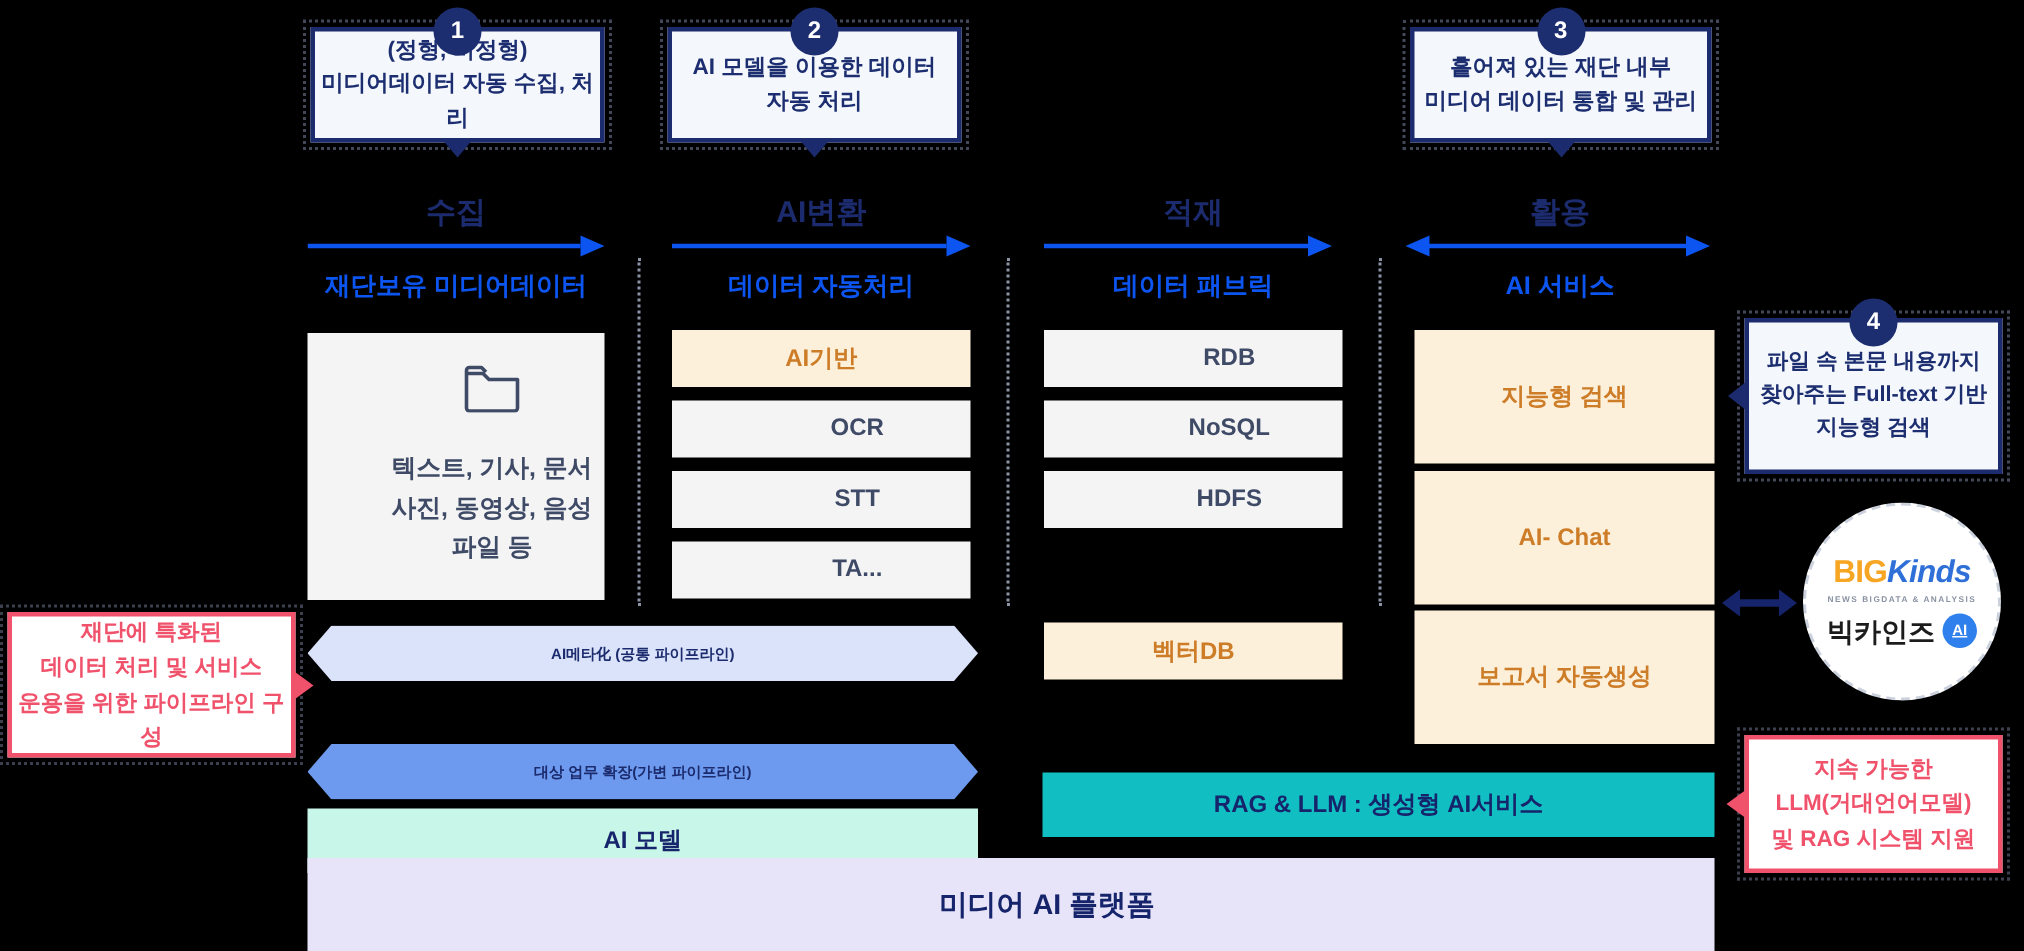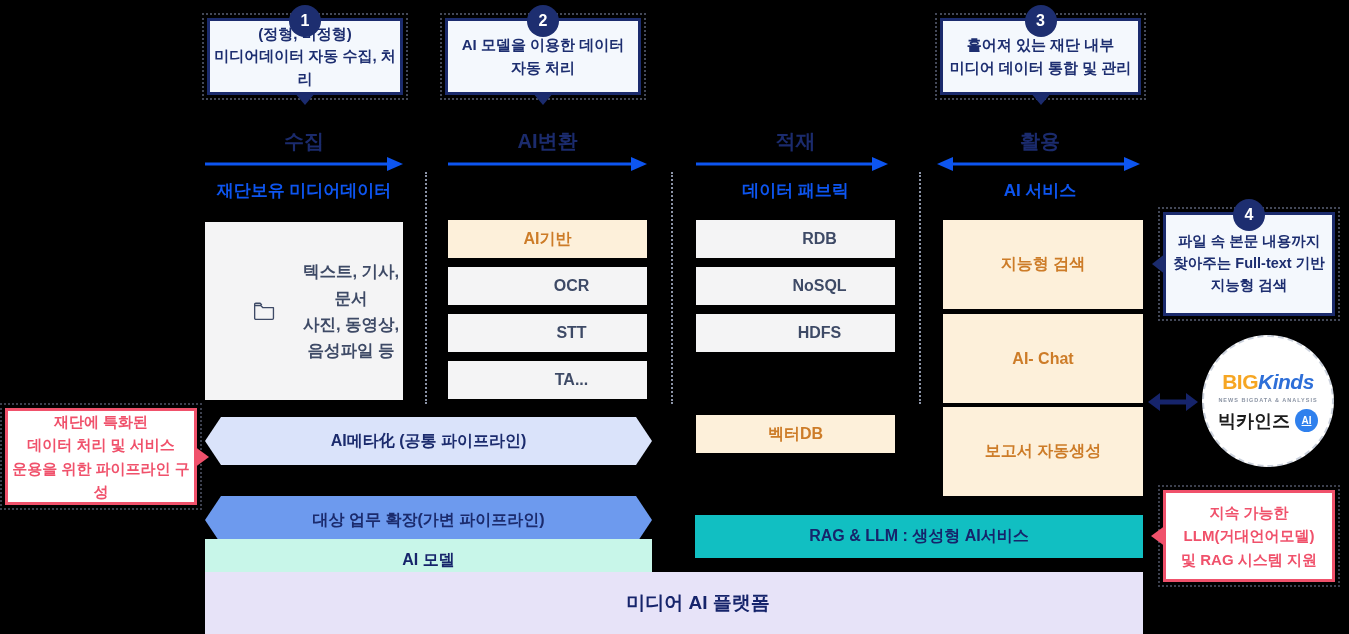--- a/index.html
+++ b/index.html
@@ -41,26 +41,26 @@
   .flow-arrow { position:absolute; height:16px; }
   .col-title { position:absolute; height:24px; text-align:center; color:#0d55f0;
                font-size:17px; font-weight:bold; }
   .sep { position:absolute; width:0; border-left:2px dotted #8b93a6; }
 
   
   .box { position:absolute; display:flex; align-items:center; justify-content:center;
          text-align:center; font-weight:bold; font-size:16px; }
   .gray  { background:#f4f4f5; color:#3e4a66;padding-left:48px; }
   .peach { background:#fdf0da; color:#cd7c28; }
-  .source-box { flex-direction:row; gap:24px; font-size:16.5px; line-height:1.6; }
-
-  
-  .chevron { position:absolute; left:205px; width:447px; height:48px;
+  .source-box { flex-direction:column; gap:24px; font-size:16.5px; line-height:1.6; }
+
+  
+  .chevron { position:absolute; left:205px; width:447px; height:37px;
              display:flex; align-items:center; justify-content:center;
-             color:#1b2b6d; font-size:16px; font-weight:bold;
+             color:#1b2b6d; font-size:10px; font-weight:bold;
              clip-path:polygon(0 50%, 16px 0, calc(100% - 16px) 0, 100% 50%, calc(100% - 16px) 100%, 16px 100%); }
   .chev1 { background:#dae3fa; }
   .chev2 { background:#6d9aee;margin-top:36px; }
 
   
   .bar { position:absolute; display:flex; align-items:center; justify-content:center;
          font-weight:bold; font-size:16px; color:#16246b; }
   .mint { background:#c8f6e9;margin-top:24px; }
   .teal { background:#11bfc2; }
   .platform { background:#e7e3f8; font-size:19px;padding-left:48px; }
@@ -121,20 +121,21 @@
     <line x1="0" y1="8" x2="176" y2="8" stroke="#0d55f0" stroke-width="3"></line>
     <polygon points="176,1 192,8 176,15" fill="#0d55f0"></polygon>
   </svg>
   <svg class="flow-arrow" style="left:937px; top:156px;" width="203" height="16">
     <line x1="14" y1="8" x2="189" y2="8" stroke="#0d55f0" stroke-width="3"></line>
     <polygon points="16,1 0,8 16,15" fill="#0d55f0"></polygon>
     <polygon points="187,1 203,8 187,15" fill="#0d55f0"></polygon>
   </svg>
 
   <div class="col-title" style="left:205px; top:179px; width:198px;">재단보유 미디어데이터</div>
+  <div class="col-title" style="left:448px; top:179px; width:199px;">데이터 자동처리</div>
   <div class="col-title" style="left:696px; top:179px; width:199px;">데이터 패브릭</div>
   <div class="col-title" style="left:937px; top:179px; width:206px;">AI 서비스</div>
 
   <div class="sep" style="left:425px; top:172px; height:232px;"></div>
   <div class="sep" style="left:671px; top:172px; height:232px;"></div>
   <div class="sep" style="left:919px; top:172px; height:232px;"></div>
 
   <div class="box gray source-box pre" style="left:205px; top:222px; width:198px; height:178px;">
     <svg width="40" height="32" viewBox="0 0 40 32">
       <path d="M3 6 h11 l4 4 h19 v19 a2 2 0 0 1 -2 2 h-30 a2 2 0 0 1 -2 -2 z M3 6 v-2 a2 2 0 0 1 2 -2 h8 l3 3" fill="none" stroke="#3e4a66" stroke-width="2.4" stroke-linejoin="round"></path>

